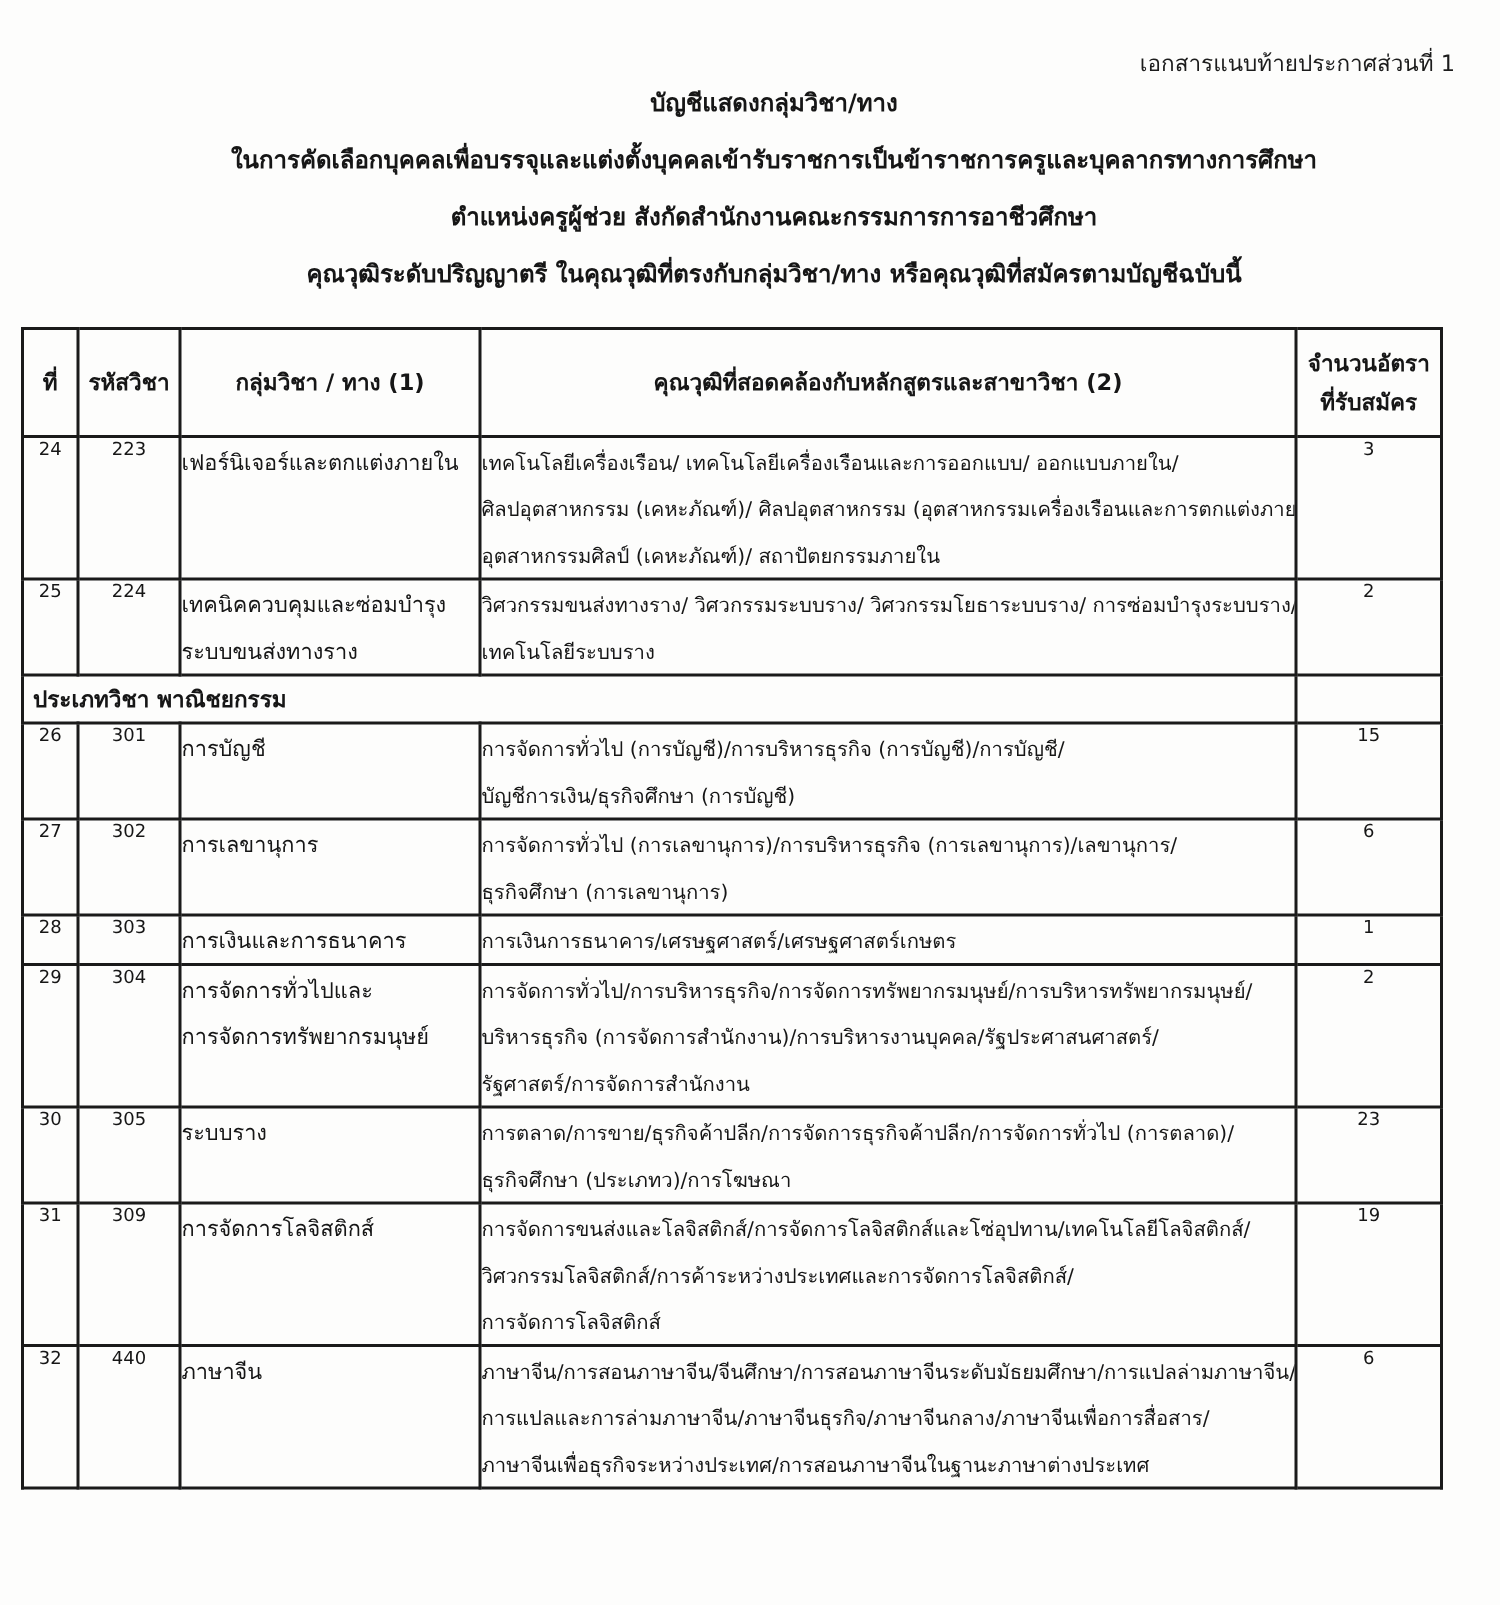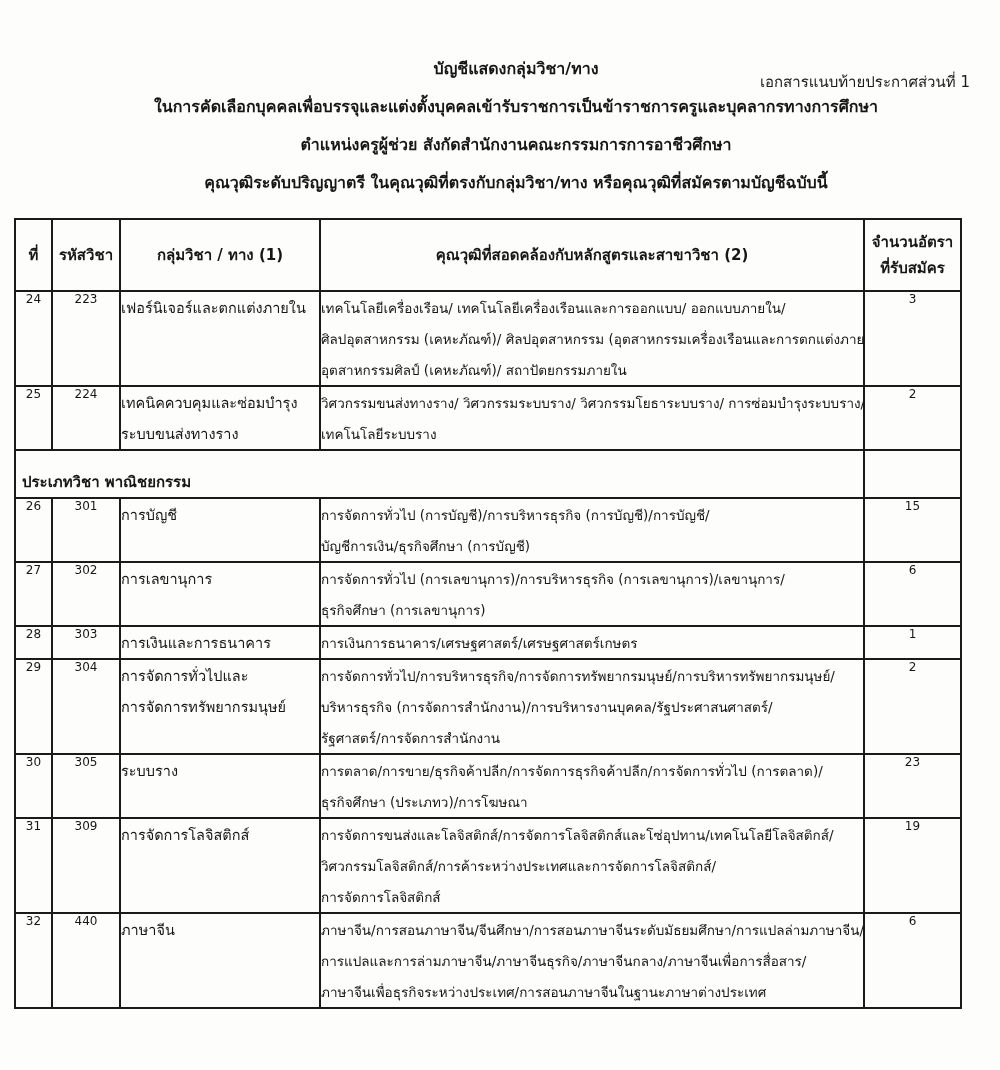--- a/index.html
+++ b/index.html
@@ -12,21 +12,20 @@
     background: #fdfdfc;
     color: #161616;
     font-family: "DejaVu Sans", "Liberation Sans", sans-serif;
     overflow: hidden;
   }
   .corner-note {
     position: absolute;
     top: 30px; right: 30px;
     font-size: 15px;
     color: #1c1c1c;
-    margin-top: 40px;
   }
   .titles {
     position: absolute;
     top: 50px; left: 0;
     width: 100%;
     text-align: center;
     margin-left: 16px;
   }
   .title-line {
     height: 38px;
@@ -70,21 +69,21 @@
     font-size: 13.5px;
     white-space: nowrap;
     overflow: hidden;
   }
   .cell-group .line { font-size: 14.5px; }
   td.section-cell {
     height: 30px;
     vertical-align: middle;
     font-size: 15px;
     font-weight: bold;
-    padding: 16px 0 0 6px;
+    padding: 0 0 0 6px;
     white-space: nowrap;
   }
 </style>
 </head>
 <body>
 
 <div class="page">
 
   <div class="corner-note">เอกสารแนบท้ายประกาศส่วนที่ 1</div>
 

